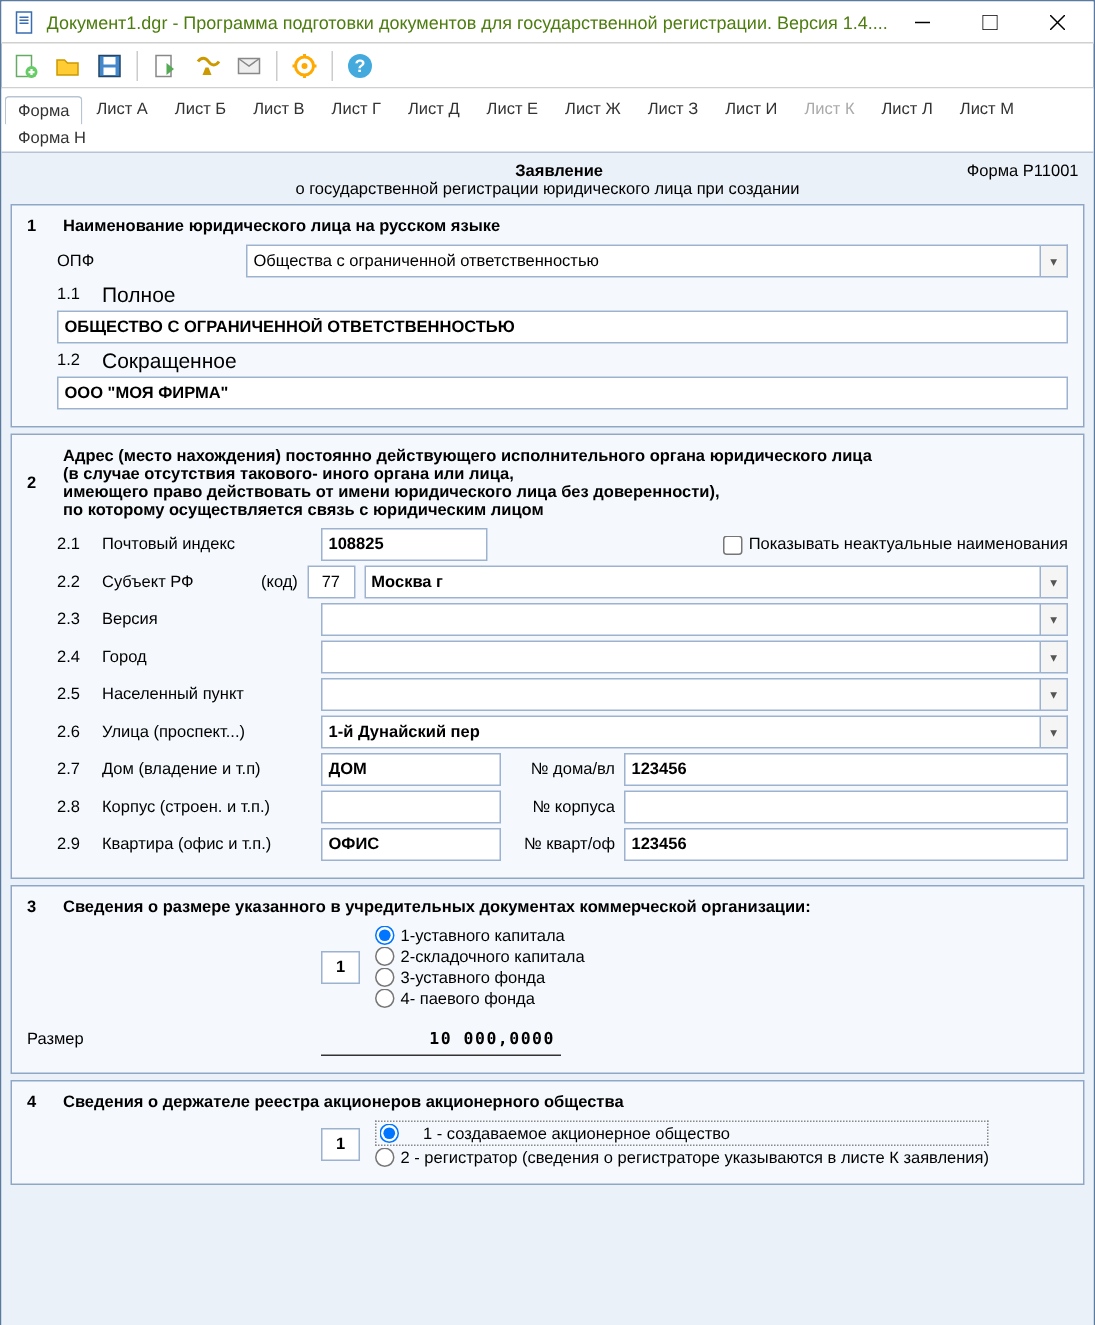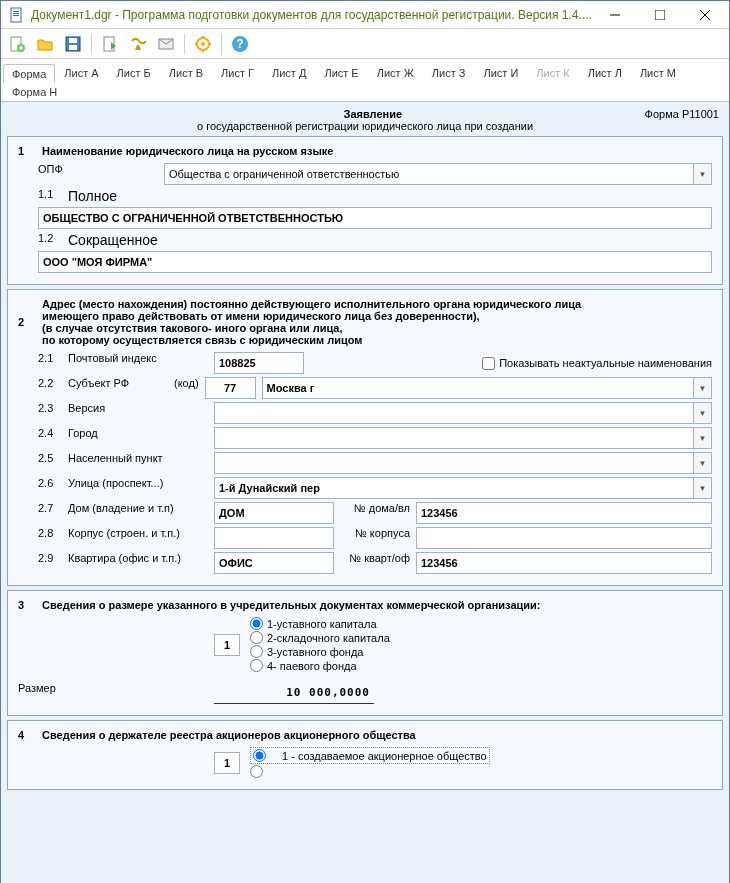--- a/index.html
+++ b/index.html
@@ -24,32 +24,32 @@
 .docarea { background:#eaf1f8; padding: 6px; height: 815px; overflow:auto;}
 .header-row { display:flex; align-items:center; font-size:11px; padding:0 4px;}
 .header-title { flex:1; text-align:center; font-weight:bold;}
 .header-sub { text-align:center; font-size:11px; margin-bottom:4px;}
 .form-code { font-size:11px; }
 
 .section { border:1px solid #8fa7c6; background:#f5f9fd; margin-top:4px; padding:8px 10px; }
 .section-head { font-weight:bold; font-size:11px; display:flex; gap:6px; margin-bottom:6px;}
 .num { font-weight:bold; min-width:18px;}
 
-.row { display:flex; margin:3px 0; gap:6px; font-size:11px;}
+.row { display:flex; align-items:center; margin:3px 0; gap:6px; font-size:11px;}
 .label { min-width:120px;}
 .sublabel { font-size:14px; }
 input[type=text], select { border:1px solid #9cb2d0; background:#fff; font-size:11px; padding:2px 4px; height:22px;}
 .sel-wrap { position:relative; flex:1; display:flex;}
 .sel-wrap input { flex:1;}
 .sel-wrap .arrow { width:18px; height:22px; border:1px solid #9cb2d0; border-left:none; display:flex;align-items:center;justify-content:center; background:#f5f5f5;font-size:9px;color:#555;}
 .big-input { width:100%; height:30px; font-size:13px; font-weight:bold; padding:4px 8px;}
 
 .indent { margin-left:20px;}
 .addr-label{ min-width:140px; }
-.small-input { width:90px;}
+.small-input { width:111px;}
 .mid-input { width:120px;}
 
 .check { display:flex; align-items:center; gap:4px;}
 .radio-col { display:flex; flex-direction:column; gap:1px; margin-left:4px;}
 .radio-row { display:flex; align-items:center; gap:4px;}
 input[type=checkbox], input[type=radio]{ width:13px;height:13px;}
 .boxed-radio { border:1px dotted #888; padding:1px 2px; display:inline-flex; align-items:center; gap:16px;}
 
 .amount { letter-spacing:1px; font-family:monospace; text-align:right;}
 </style>
@@ -202,42 +202,42 @@
       <div class="row indent">
         <input class="big-input" type="text" value="ООО &quot;МОЯ ФИРМА&quot;" style="">
       </div>
     </div>
 
     <div class="section">
       <div style="display:flex; gap:6px;">
         <span class="num" style="align-self:center">2</span>
         <div style="font-weight:bold; font-size:11px;">
           <div>Адрес (место нахождения) постоянно действующего исполнительного органа юридического лица</div>
+          <div>(в случае отсутствия такового- иного органа или лица,</div>
           <div>имеющего право действовать от имени юридического лица без доверенности),</div>
-          <div>(в случае отсутствия такового- иного органа или лица,</div>
           <div>по которому осуществляется связь с юридическим лицом</div>
         </div>
       </div>
 
       <div class="row indent" style="margin-top:6px;">
         <span style="min-width:24px">2.1</span>
         <span class="addr-label">Почтовый индекс</span>
         <input type="text" class="small-input" style="font-weight: bold;" value="108825">
         <div style="flex:1"></div>
         <label class="check">
           <input type="checkbox" style="">
           <span>Показывать неактуальные наименования</span>
         </label>
       </div>
 
       <div class="row indent">
         <span style="min-width:24px">2.2</span>
         <span class="addr-label" style="min-width:100px">Субъект РФ</span>
         <span>(код)</span>
-        <input type="text" style="width: 51px; font-weight: bold; text-align: center;" value="77">
+        <input type="text" style="width: 32px; font-weight: normal; text-align: center;" value="77">
         <div class="sel-wrap">
           <input type="text" style="font-weight: bold;" value="Москва г">
           <div class="arrow">▾</div>
         </div>
       </div>
 
       <div class="row indent">
         <span style="min-width:24px">2.3</span>
         <span class="addr-label">Версия</span>
         <div class="sel-wrap">
@@ -339,19 +339,20 @@
       <div class="row" style="align-items:flex-start;">
         <div style="width:190px;"></div>
         <input type="text" style="width: 26px; text-align: center; font-weight: bold; align-self: center;" value="1">
         <div class="radio-col">
           <span class="boxed-radio">
               <input type="radio" name="reg" checked="" style="">
               <span>1 - создаваемое акционерное общество</span>
             </span>
           <label class="radio-row">
               <input type="radio" name="reg" style="">
+              <span>2 - регистратор (сведения о регистраторе указываются в листе К заявления)</span>
             </label>
         </div>
       </div>
     </div>
 
   </div>
 </div>
 
 </body></html>

